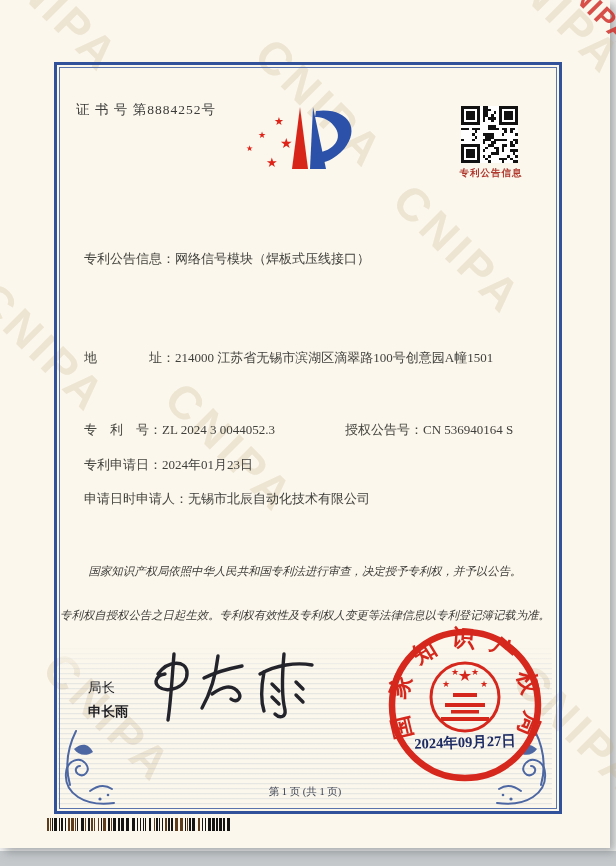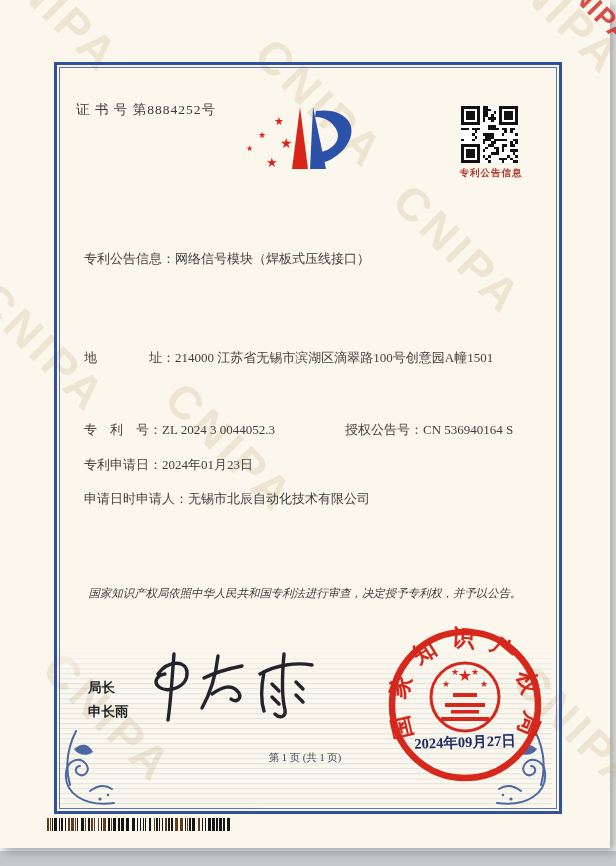--- a/index.html
+++ b/index.html
@@ -27,28 +27,28 @@
   .certno{position:absolute;left:76px;top:101px;font-size:13.5px;color:#3c3c3a;letter-spacing:1px;z-index:2;}
   .title{position:absolute;left:54px;top:180px;width:502px;text-align:center;
          font-size:27px;font-weight:bold;color:#171513;letter-spacing:9px;z-index:2;}
   .row{position:absolute;left:84px;font-size:13px;color:#4a4a46;white-space:pre;z-index:2;}
   .row.rcol{left:345px;}
   .row .lab{color:#45453f;}
   .row .val{color:#3f3f3b;}
   .stmt{position:absolute;left:54px;width:502px;text-align:center;font-size:11.4px;
         font-style:italic;color:#3c3b38;white-space:nowrap;z-index:2;}
   .sig-role{position:absolute;left:88px;top:679px;font-family:"Liberation Sans",sans-serif;
-        font-weight:700;font-size:13.5px;color:#1d1d22;z-index:2;}
+        font-weight:400;font-size:13.5px;color:#1d1d22;z-index:2;}
   .sig-name{position:absolute;left:88px;top:703px;font-family:"Liberation Sans",sans-serif;
         font-weight:600;font-size:13.5px;color:#1d1d22;z-index:2;}
   .sig-script{position:absolute;left:142px;top:642px;z-index:2;}
   .seal{position:absolute;left:383px;top:623px;z-index:3;}
   .seal-date{position:absolute;left:388px;top:733px;width:154px;text-align:center;
         font-size:14.5px;font-weight:bold;color:#1c2b63;transform:rotate(-2deg);z-index:4;}
-  .footer{position:absolute;left:54px;top:751px;width:502px;text-align:center;
+  .footer{position:absolute;left:54px;top:785px;width:502px;text-align:center;
         font-size:10.5px;color:#3c4252;z-index:2;}
   .qr-wrap{position:absolute;left:461px;top:106px;z-index:2;}
   .qr-cap{position:absolute;left:452px;top:167px;width:78px;text-align:center;font-size:9.5px;
         font-weight:bold;color:#b0392e;letter-spacing:1px;z-index:2;}
   .logo{position:absolute;left:240px;top:105px;z-index:2;}
   .flourish{position:absolute;z-index:2;}
   .flourish.fl-left{left:56px;top:727px;}
   .flourish.fl-right{left:493px;top:727px;transform:scaleX(-1);}
   .barcode{position:absolute;left:47px;top:818px;width:192px;height:13px;display:flex;z-index:2;}
   .barcode span{display:block;height:100%;}
@@ -212,21 +212,22 @@
     <div class="qr-cap">专利公告信息</div>
 
 
     <div class="row" style="top:250px"><span class="lab">专利公告信息：</span><span class="val">网络信号模块（焊板式压线接口）</span></div>
     <div class="row" style="top:349px"><span class="lab">地　　　　址：</span><span class="val">214000 江苏省无锡市滨湖区滴翠路100号创意园A幢1501</span></div>
     <div class="row" style="top:421px"><span class="lab">专　利　号：</span><span class="val">ZL 2024 3 0044052.3</span></div>
     <div class="row rcol" style="top:421px"><span class="lab">授权公告号：</span><span class="val">CN 536940164 S</span></div>
     <div class="row" style="top:456px"><span class="lab">专利申请日：</span><span class="val">2024年01月23日</span></div>
     <div class="row" style="top:490px"><span class="lab">申请日时申请人：</span><span class="val">无锡市北辰自动化技术有限公司</span></div>
 
-    <div class="stmt" style="top:586px">国家知识产权局依照中华人民共和国专利法进行审查，决定授予专利权，并予以公告。</div>
+    <div class="stmt" style="top:564px">国家知识产权局依照中华人民共和国专利法进行审查，决定授予专利权，并予以公告。</div>
+    <div class="stmt" style="top:608px">专利权自授权公告之日起生效。专利权有效性及专利权人变更等法律信息以专利登记簿记载为准。</div>
 
     <svg class="flourish fl-left" width="62" height="80" viewBox="0 0 62 80">
       <g stroke="#4d67a3" fill="none" stroke-width="2" stroke-linecap="round">
         <path d="M58,76 C28,80 8,66 10,46 C11,33 24,29 30,37 C35,44 28,51 22,47 C18,44 20,39 24,39"></path>
         <path d="M14,58 C9,40 11,22 20,4"></path>
         <path d="M18,22 C26,15 33,17 37,25 C30,30 22,28 18,22 Z" fill="#4d67a3" stroke="none"></path>
         <path d="M34,64 C42,58 50,58 56,62"></path>
       </g>
       <circle cx="44" cy="72" r="1.6" fill="#4d67a3"></circle>
       <circle cx="52" cy="68" r="1.3" fill="#4d67a3"></circle>

